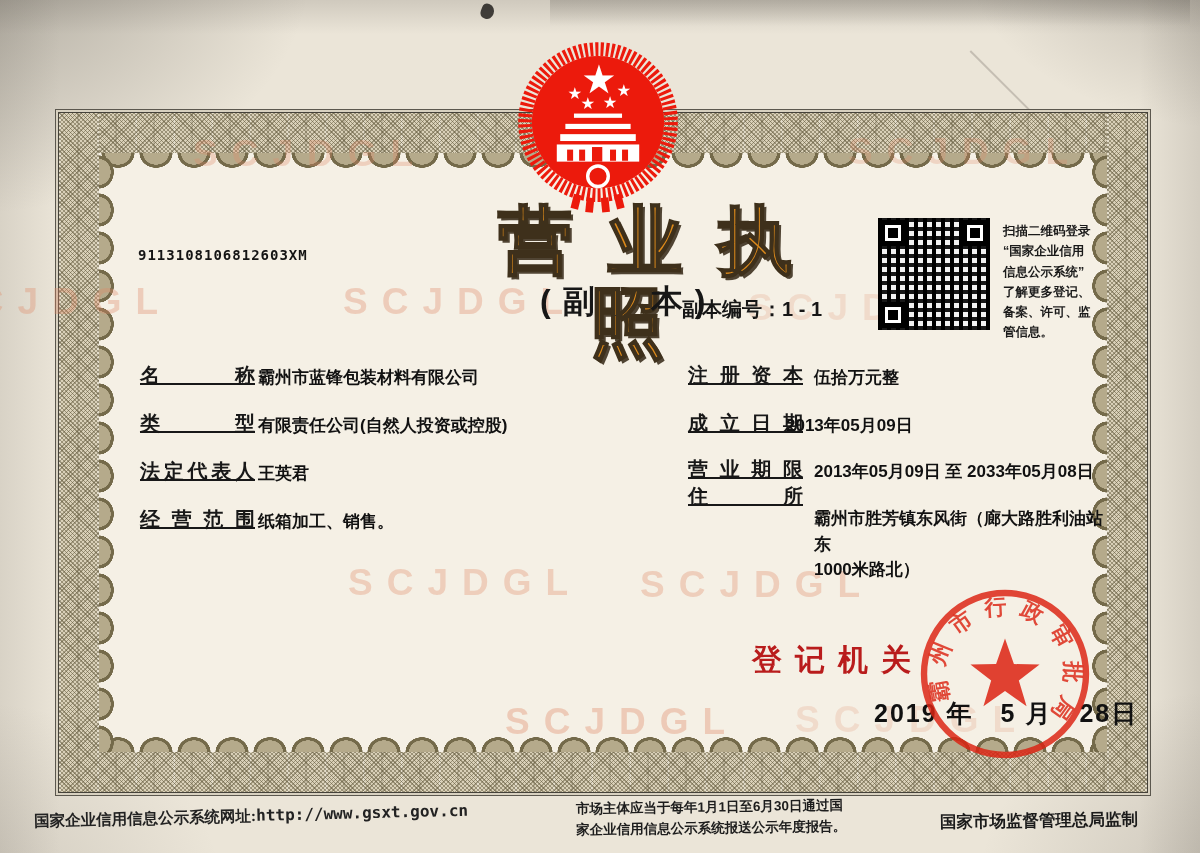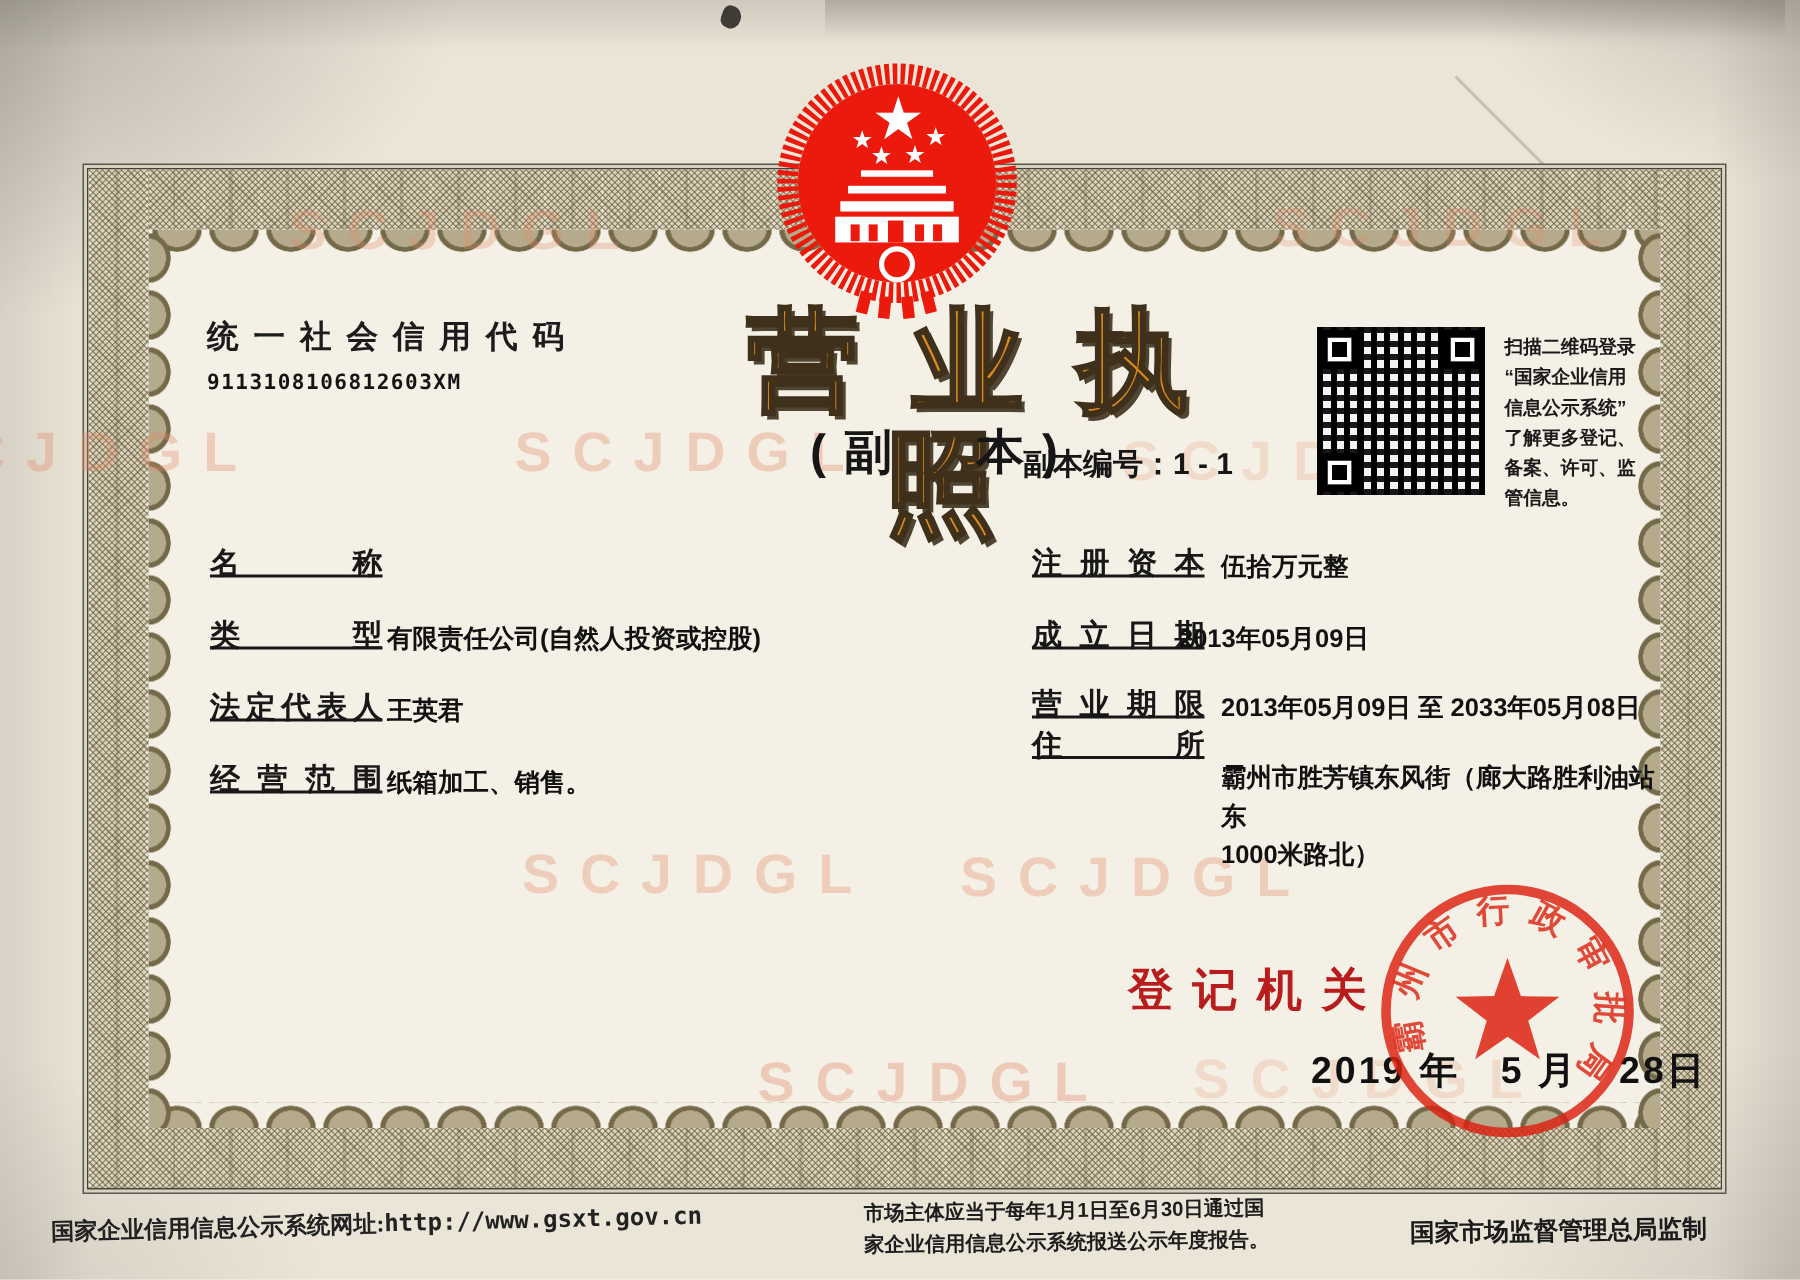--- a/index.html
+++ b/index.html
@@ -135,39 +135,39 @@
     </g>
     <circle cx="100" cy="161" r="12" fill="none" stroke="#fff" stroke-width="4"></circle>
     <g fill="#ec1a0c">
       <rect x="70" y="182" width="9" height="17" transform="rotate(14 74 190)"></rect>
       <rect x="86" y="186" width="9" height="17" transform="rotate(6 90 194)"></rect>
       <rect x="104" y="186" width="9" height="17" transform="rotate(-6 108 194)"></rect>
       <rect x="120" y="182" width="9" height="17" transform="rotate(-14 124 190)"></rect>
     </g>
   </svg>
 
-  <span class="abs cc-label">统一社会信用代码</span>
   <span class="abs cc-num">9113108106812603XM</span>
   <div class="abs title">营业执照</div>
   <span class="abs subtitle">(副　本)</span>
   <span class="abs copyno">副本编号：1 - 1</span>
 
   <div class="abs qr">
     <div class="fin f1"></div>
     <div class="fin f2"></div>
     <div class="fin f3"></div>
   </div>
   <div class="abs qrtext">扫描二维码登录
 “国家企业信用
 信息公示系统”
 了解更多登记、
 备案、许可、监
 管信息。</div>
 
   <span class="flabel" style="left:140px;top:362px;">名称</span>
+  <span class="fvalue" style="left:258px;top:365px;">霸州市蓝锋包装材料有限公司</span>
   <span class="flabel" style="left:140px;top:410px;">类型</span>
   <span class="fvalue" style="left:258px;top:413px;">有限责任公司(自然人投资或控股)</span>
   <span class="flabel" style="left:140px;top:458px;">法定代表人</span>
   <span class="fvalue" style="left:258px;top:461px;">王英君</span>
   <span class="flabel" style="left:140px;top:506px;">经营范围</span>
   <span class="fvalue" style="left:258px;top:509px;">纸箱加工、销售。</span>
 
   <span class="flabel" style="left:688px;top:362px;">注册资本</span>
   <span class="fvalue" style="left:814px;top:365px;">伍拾万元整</span>
   <span class="flabel" style="left:688px;top:410px;">成立日期</span>

